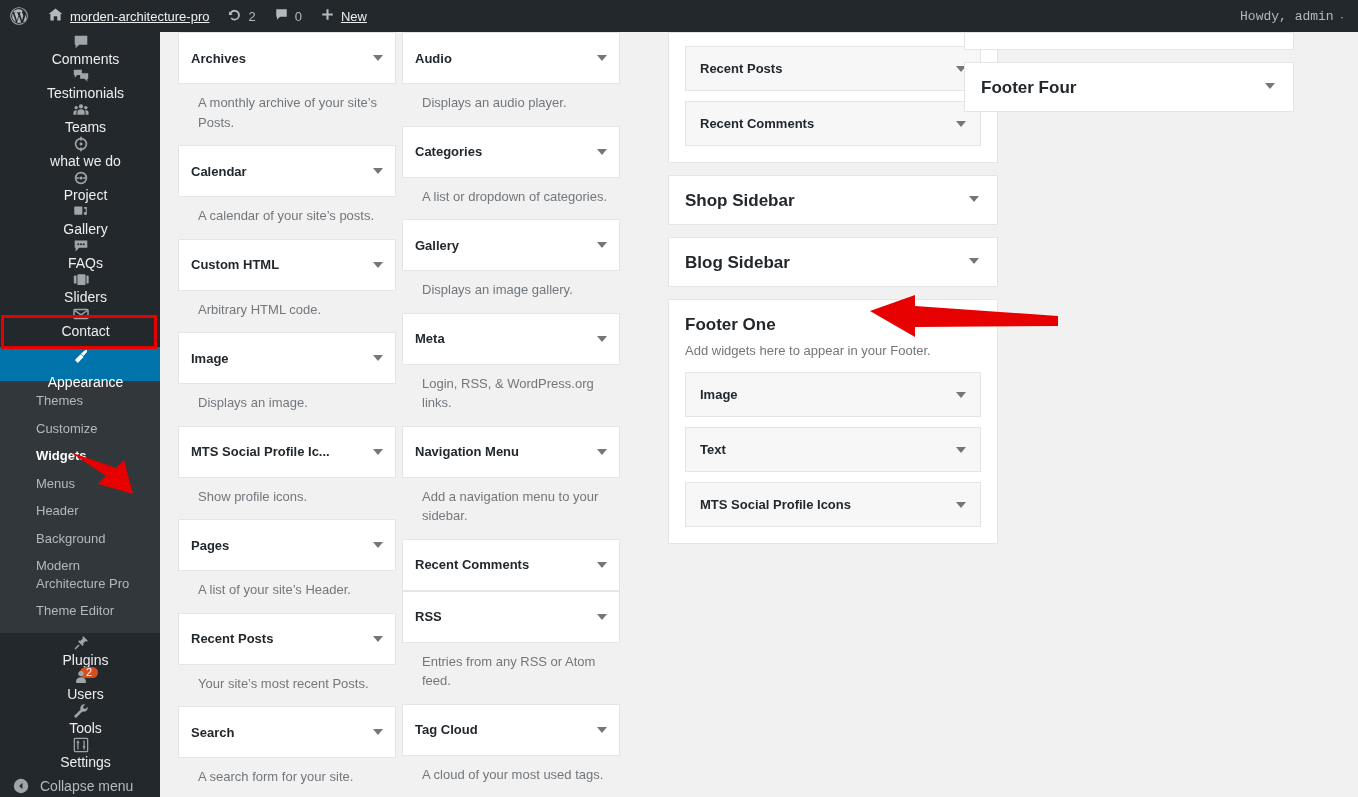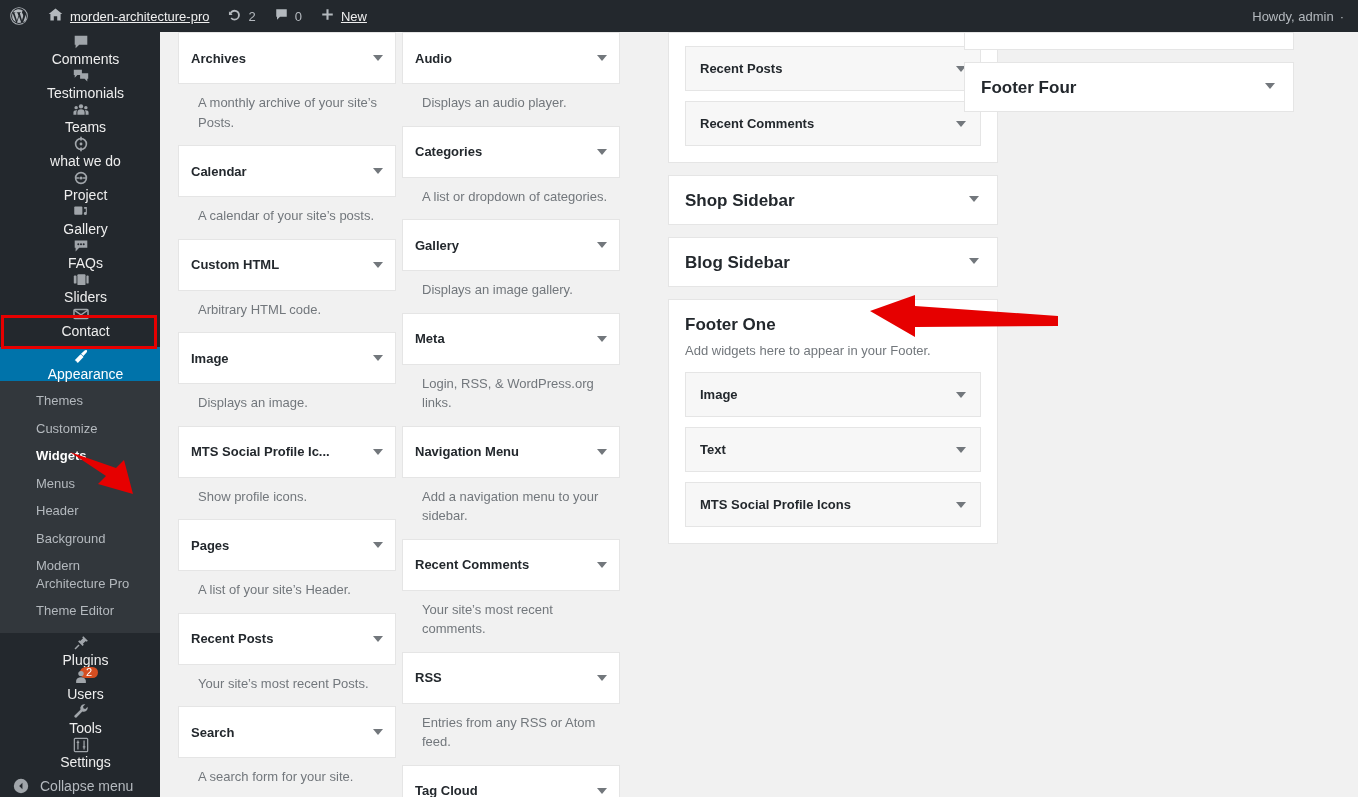--- a/index.html
+++ b/index.html
@@ -24,21 +24,21 @@
   }
   .ab-item {
     display: flex; align-items: center; gap: 6px;
     height: 32px; padding: 0 9px;
     color: #b4b9be; white-space: nowrap;
   }
   .ab-item .lbl { color: #eee; text-decoration: underline; }
   .ab-num { color: #b4b9be; }
   .wp-logo-svg { display:block; }
   .ab-right { margin-left: auto; padding-right: 14px; display:flex; align-items:center; gap:6px; }
-  .ab-right .lbl { color:#b4b9be; font-size:13px; }
+  .ab-right .lbl { color:#b4b9be; font-size:13px;font-family:Liberation Mono, monospace; }
   .ab-dot { color:#b4b9be; font-size:13px; }
 
   
   #adminmenu {
     position: absolute; top: 32px; left: 0;
     width: 160px; height: 765px;
     background: #23282d;
     font-size: 14px;
     overflow: hidden;
   }
@@ -49,21 +49,21 @@
     color: #eee; line-height: 1; flex-direction: column;
   }
   .menu-top .mt-icon {
     width: 20px; height: 20px; margin-right: 9px;
     flex: 0 0 20px;
     display: flex; align-items: center; justify-content: center;
     color: #a0a5aa;
   }
   .menu-top .mt-label { font-size: 14px; color: #eee; }
   .menu-top.current {
-    background: #0073aa; color: #fff;
+    background: #0073aa; color: #fff; gap: 8px;
   }
   .menu-top.current .mt-icon { color: #fff; }
   .menu-top.current .mt-label { color: #fff; }
   .menu-top.current::after {
     content: ""; position: absolute; right: -8px; top: 50%;
     margin-top: -8px;
     border: 8px solid transparent;
     border-left-color: #0073aa;
     border-right: 0;
   }
@@ -583,21 +583,20 @@
           </div>
         </div>
         <div class="widget-desc">Add a navigation menu to your sidebar.</div>
 
         <div class="widget-card">
           <div class="widget-top">
             <span class="widget-title">Recent Comments</span>
             <span class="caret"></span>
           </div>
         </div>
-        <div class="widget-desc">Your site’s most recent comments.</div>
 
         <div class="widget-card">
           <div class="widget-top">
             <span class="widget-title">RSS</span>
             <span class="caret"></span>
           </div>
         </div>
         <div class="widget-desc">Entries from any RSS or Atom feed.</div>
 
         <div class="widget-card">

